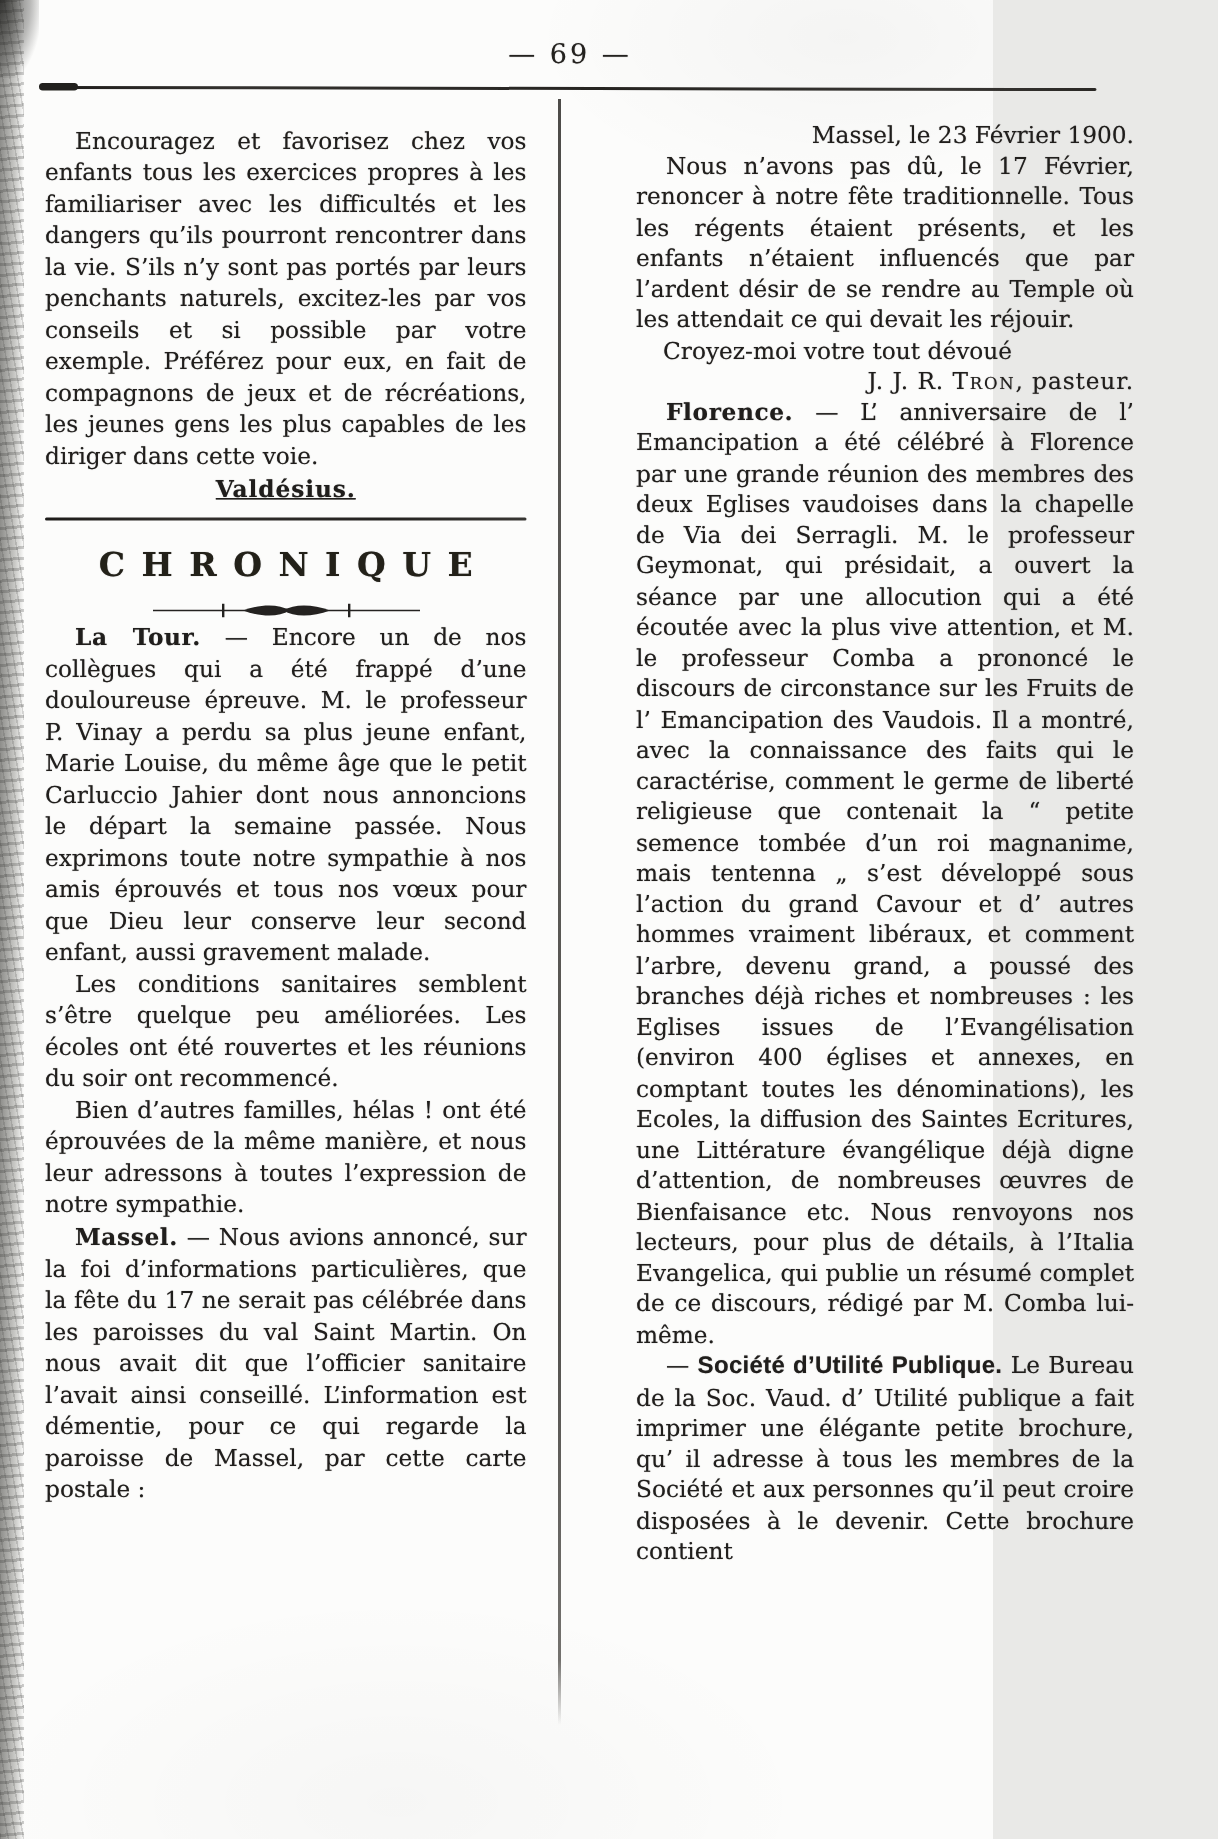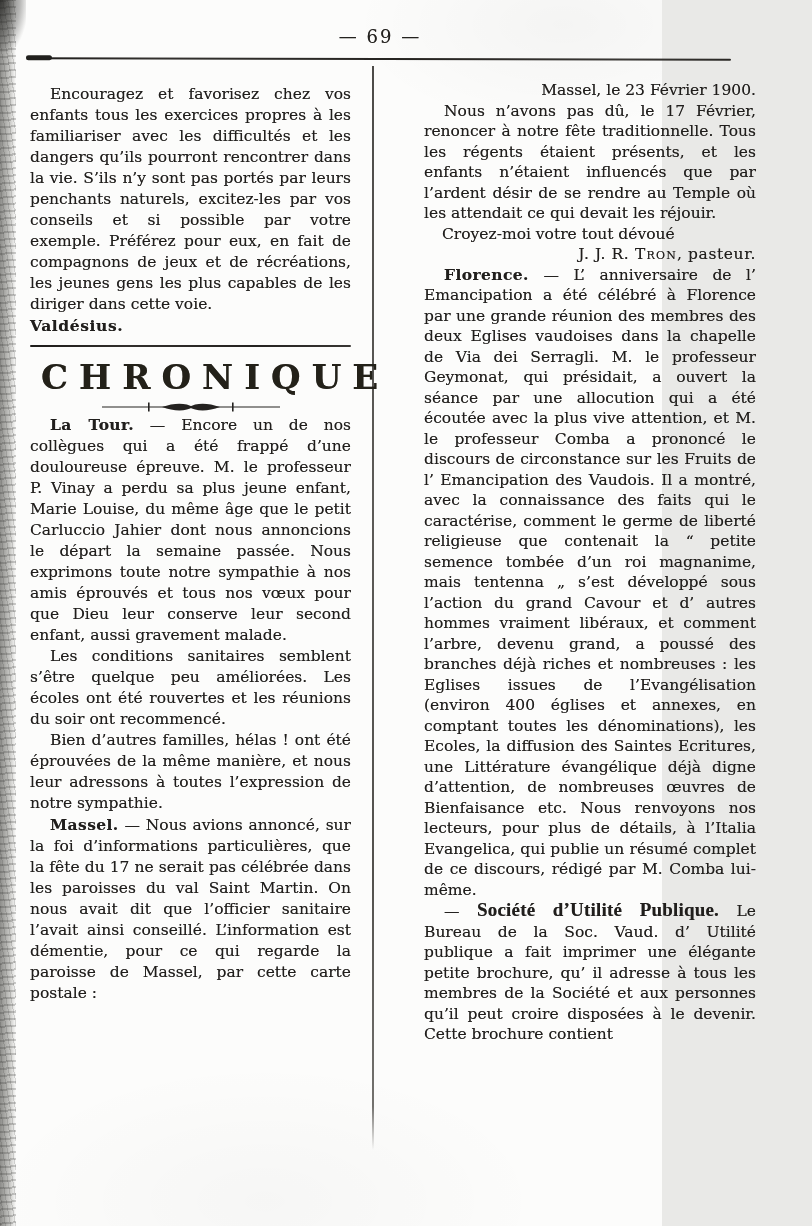--- a/index.html
+++ b/index.html
@@ -51,29 +51,29 @@
   .col{position:absolute;text-align:justify;}
   .col p{margin:0;padding:0;}
   .col-left{left:30px;top:84px;width:321px;font-size:15.5px;line-height:21px;}
   .col-right{left:397px;top:80px;width:332px;font-size:15.5px;line-height:20.5px;margin-left:27px;}
   .col p, .col h1, .col div{text-shadow:0 0 .6px rgba(30,28,26,.55);}
   .indent{text-indent:20px;}
   .seg-r{font-style:normal;}
   .seg-i{}
   .seg-b{font-weight:700;letter-spacing:.4px;}
   .seg-sc{font-variant:small-caps;letter-spacing:1.2px;}
-  .seg-bs{font-weight:700;font-family:Liberation Serif, serif;font-size:19px;letter-spacing:.2px;}
+  .seg-bs{font-weight:700;font-family:Liberation Sans, sans-serif;font-size:16px;letter-spacing:.2px;}
   .to-be-continued{text-align:center;font-style:italic;margin-top:1px;}
-  .sig-left{text-align:left;padding-right:18px;font-weight:700;letter-spacing:.6px;margin-top:1px;}
+  .sig-left{text-align:center;padding-right:18px;font-weight:700;letter-spacing:.6px;margin-top:1px;text-decoration:underline;}
   .rule-left{margin-top:9px;height:2.2px;width:100%;
     background:linear-gradient(90deg,#1d1b19,#322f2c 30%,#242220 70%,#383633);border-radius:2px;}
   .chronique{
     margin:13px 0 0 0;text-align:center;
     font-family:"DejaVu Serif",serif;font-weight:700;
-    font-size:34px;line-height:34px;letter-spacing:11px;text-indent:11px;
+    font-size:22px;line-height:34px;letter-spacing:11px;text-indent:11px;
     color:#232119;
   }
   .ornament{display:block;margin:6px auto 0 auto;}
   .para-la-tour{margin-top:20px;}
   .para-familles{margin-top:2px;}
   .para-conditions{margin-top:3px;}
   .para-massel{margin-top:20px;}
   .dateline{text-align:right;padding-right:18px;text-indent:0;}
   .salutation{font-style:italic;padding-left:44px;letter-spacing:1px;}
   .closing{text-indent:18px;margin-top:1px;}

